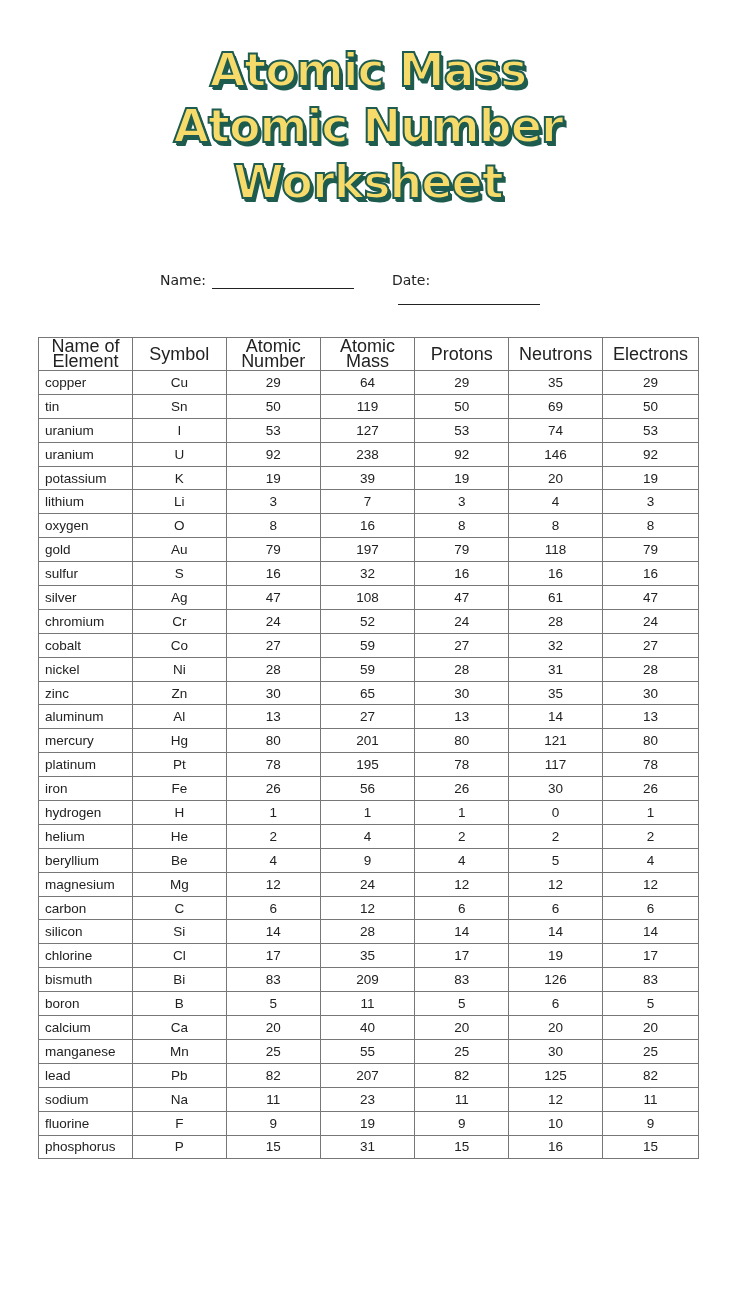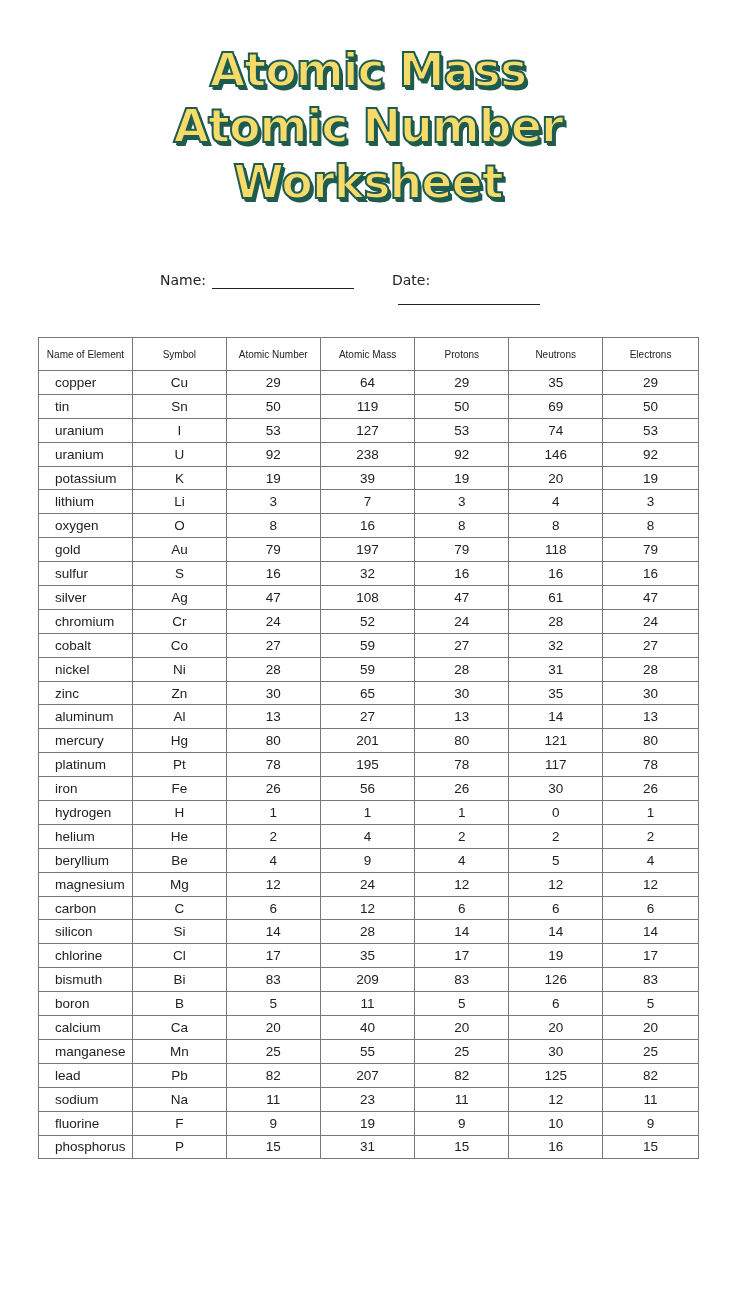--- a/index.html
+++ b/index.html
@@ -22,22 +22,22 @@
     .name-field { left: 160px; }
     .date-field { left: 392px; flex-direction: column; }
     table.elements {
       position: absolute; left: 38px; top: 337px; width: 661px;
       border-collapse: collapse; font-family: "Liberation Sans", sans-serif;
       font-size: 13.5px; color: #222;
     }
     table.elements th, table.elements td {
       border: 1px solid #777; padding: 0; height: 22.9px; text-align: center; font-weight: normal;
     }
-    table.elements th { height: 32px; font-size: 10px; line-height: 15px; }
-    table.elements td.name { text-align: left; padding-left: 16px; }
+    table.elements th { height: 32px; font-size: 18px; line-height: 15px; }
+    table.elements td.name { text-align: left; padding-left: 6px; }
     col.c0 { width: 94px; } col.c1 { width: 94px; } col.c2 { width: 94px; }
     col.c3 { width: 95px; } col.c4 { width: 94px; } col.c5 { width: 94px; } col.c6 { width: 96px; }
   </style>
 </head>
 <body>
 
 <div class="title">
   <div>Atomic Mass</div>
   <div>Atomic Number</div>
   <div>Worksheet</div>

